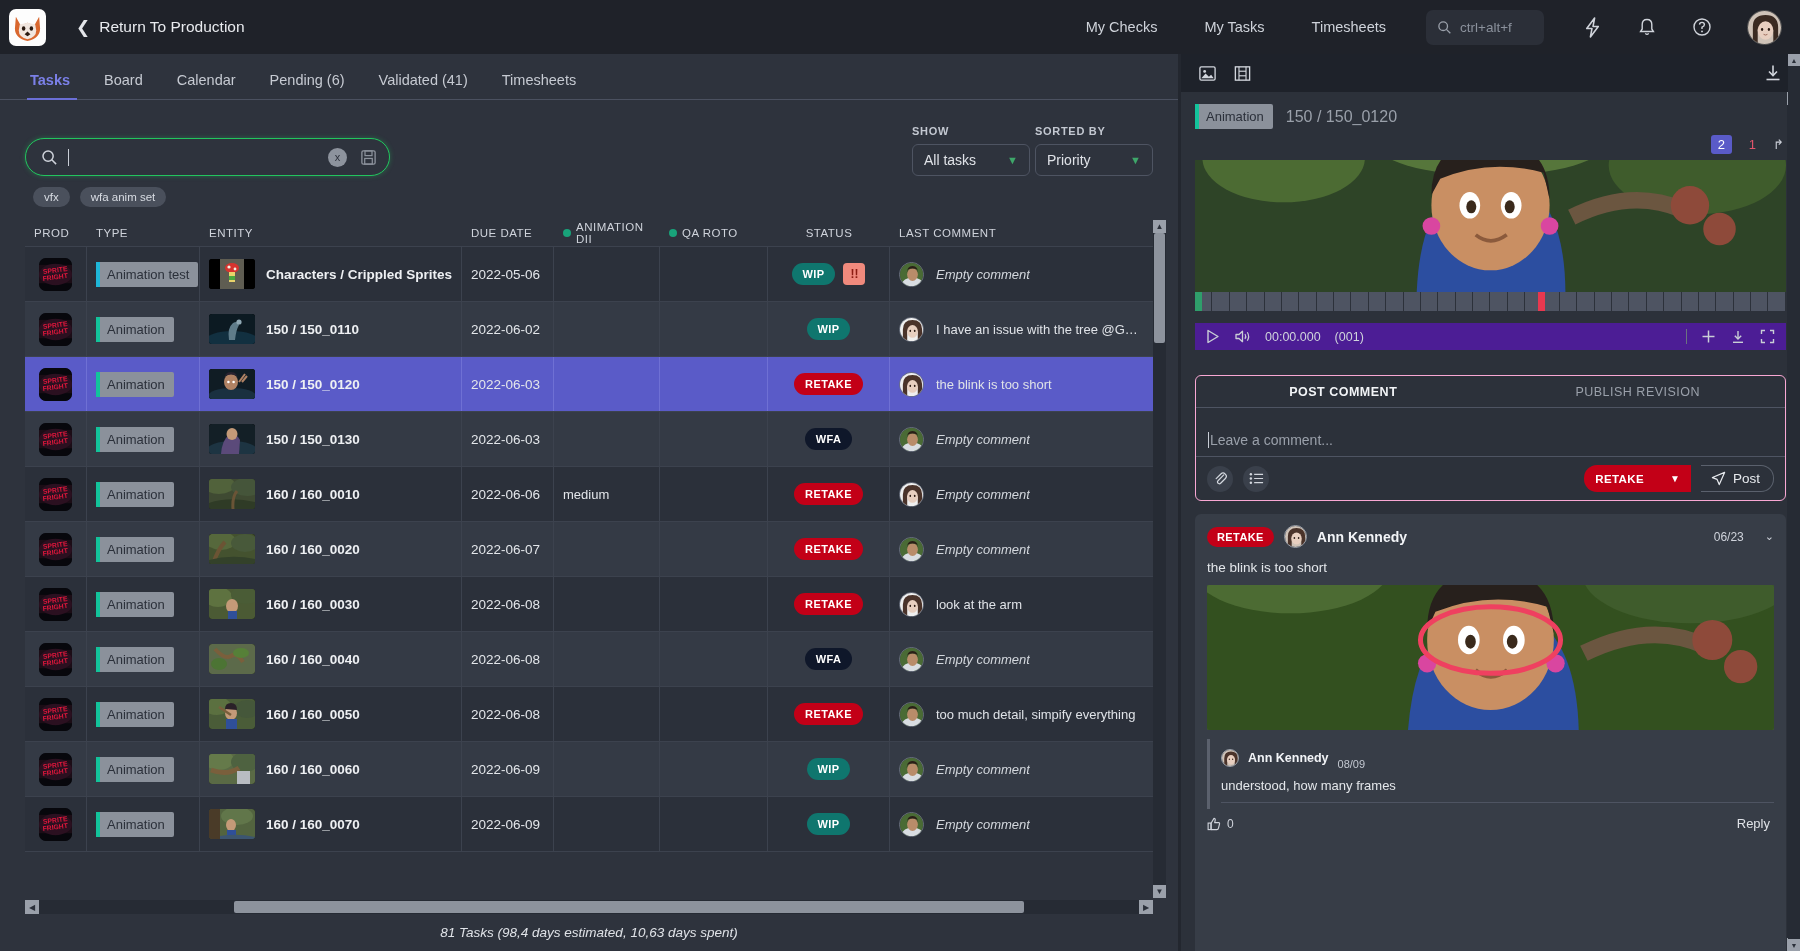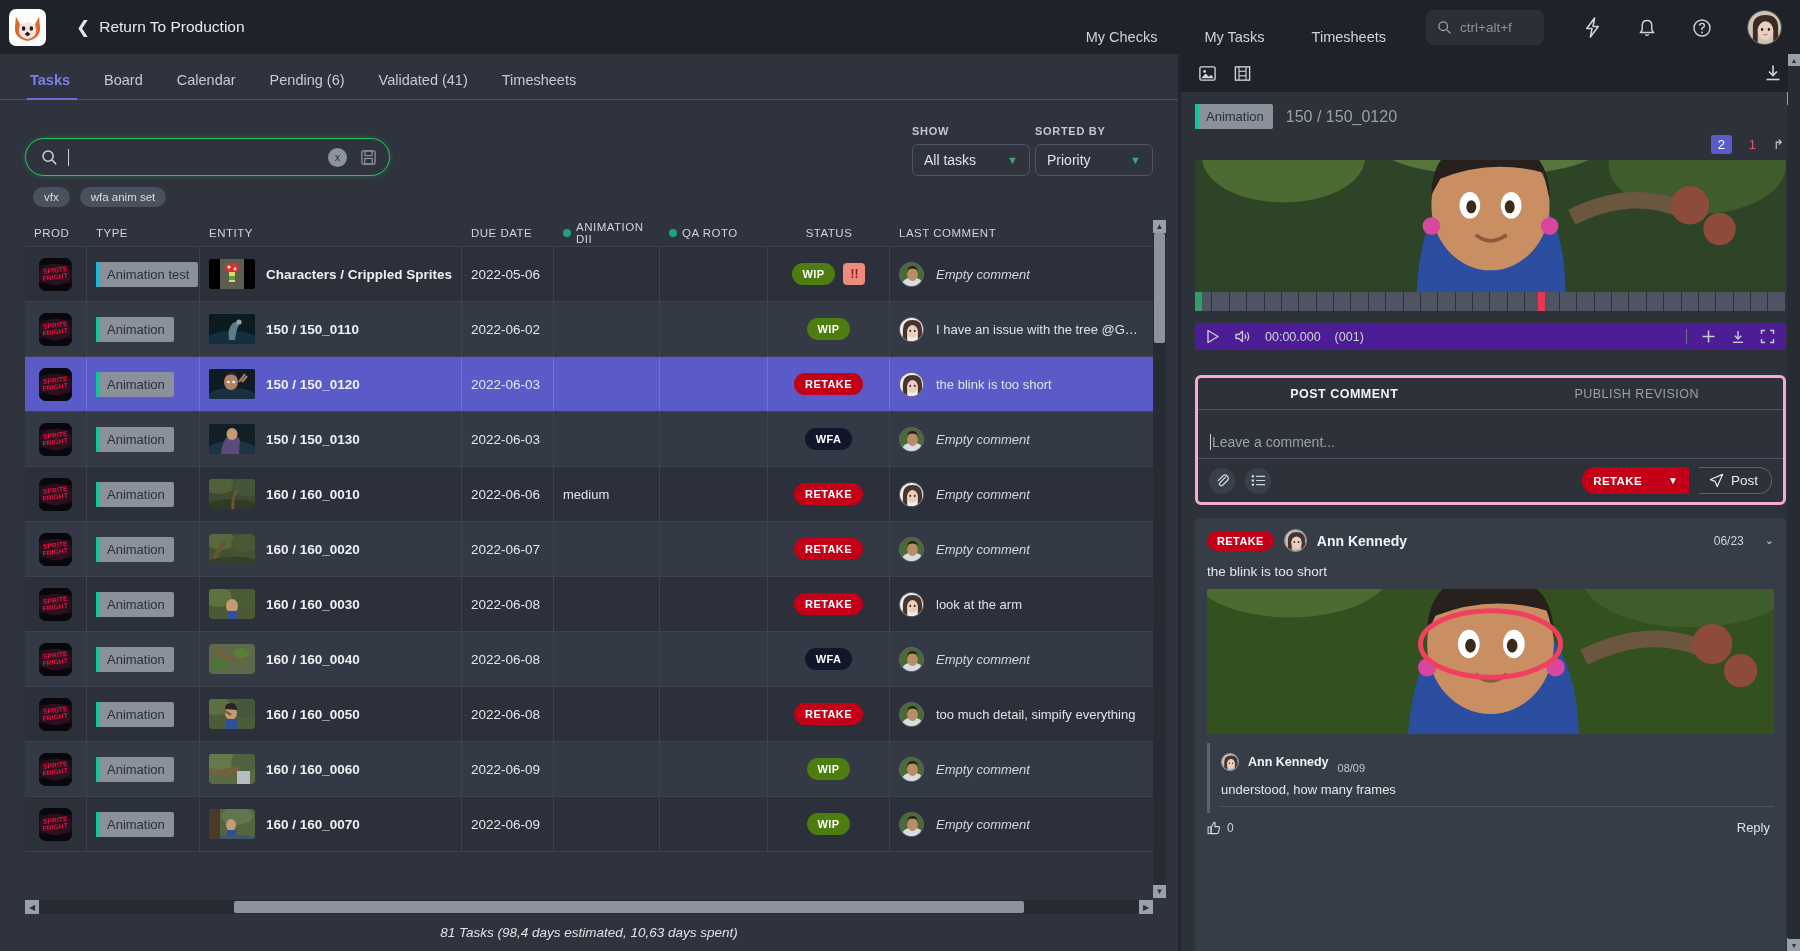--- a/index.html
+++ b/index.html
@@ -15,21 +15,21 @@
   
   .topbar { height: 54px; background: #1f2229; display: flex; align-items: center; flex-shrink: 0; position: relative; }
   .logo-wrap { width: 54px; display: flex; align-items: center; justify-content: center; }
   .logo {
     width: 37px; height: 37px; border-radius: 7px; background: #fdfdfd;
     display: flex; align-items: center; justify-content: center; overflow: hidden;
   }
   .back-link { display: flex; align-items: center; gap: 9px; margin-left: 22px; cursor: pointer; }
   .chev-left { font-size: 17px; color: #e4e6ea; line-height: 1; }
   .back-text { font-size: 15.5px; color: #e9ebef; }
-  .top-right { margin-left: auto; display: flex; align-items: flex-end; gap: 13px; padding-right: 18px; }
+  .top-right { margin-left: auto; display: flex; align-items: center; gap: 13px; padding-right: 18px; }
   .top-nav { font-size: 14.5px; color: #cfd3da; padding: 0 17px; cursor: pointer; white-space: nowrap; }
   .searchbox {
     width: 118px; height: 35px; background: #2b2f38; border-radius: 7px;
     display: flex; align-items: center; padding: 0 11px; gap: 8px; margin: 0 14px 0 10px;
     min-width: 118px; cursor: text;
   }
   .searchbox .ph { font-size: 13.5px; color: #8b919c; }
   .ticon { width: 34px; height: 34px; display: flex; align-items: center; justify-content: center; cursor: pointer; color: #c9ced6; margin: 0 4px; }
   .avatar-top { width: 35px; height: 35px; border-radius: 50%; margin-left: 11px; overflow: hidden; border: 1px solid #555; cursor: pointer; }
 
@@ -100,21 +100,21 @@
   .type-pill { display:flex; align-items: center; height: 25px; background: #8b919b; border-radius: 2px; }
   .type-pill .bar { width: 4px; height: 25px; background: #13c39b; }
   .type-pill.cyan .bar { background: #1fb6d8; }
   .type-pill .tl { font-size: 13px; color: #2b303a; padding: 0 9px 0 7px; white-space: nowrap; }
   .ent-thumb { width: 46px; height: 30px; border-radius: 3px; overflow: hidden; background: #000; flex-shrink: 0; position: relative; }
   .ent-name { font-size: 13.5px; font-weight: bold; color: #eef0f3; margin-left: 11px; white-space: nowrap; }
   .due { font-size: 13.5px; color: #e3e6ea; }
   .cellv { font-size: 13px; color: #e3e6ea; }
 
   .status { font-size: 11px; font-weight: bold; letter-spacing: .4px; color: #fff; padding: 5px 11px; border-radius: 11px; }
-  .st-wip { background: #4d7c0f; }
+  .st-wip { background: #0f766e; }
   .st-retake { background: #c30017; }
   .st-wfa { background: #0f172a; }
   .prio { background: #f08a7d; color: #8c1d12; font-size: 12px; font-weight: bold; padding: 4px 7px; border-radius: 4px; margin-left: 8px; }
 
   .cm-avatar { width: 25px; height: 25px; border-radius: 50%; overflow: hidden; flex-shrink: 0; border: 1px solid #6b7280; }
   .cm-text { font-size: 13px; color: #dfe2e7; margin-left: 12px; white-space: nowrap; overflow: hidden; text-overflow: ellipsis; }
   .cm-text.empty { font-style: italic; color: #d3d7dd; }
 
   
   .vsb { position: absolute; right: -13px; top: 0; width: 13px; bottom: 16px; background: #262b34; }
@@ -145,21 +145,21 @@
   .timeline { margin: 0 14px; height: 19px; background: #4e5462; display: flex; position: relative; }
   .tl-seg { flex: 1; border-right: 1px solid #2c313a; }
   .tl-start { position: absolute; left: 0; top: 0; bottom: 0; width: 7px; background: #2f9e6b; }
   .tl-mark { position: absolute; left: 58%; top: 0; bottom: 0; width: 7px; background: #e8384f; }
   .pbar { margin: 12px 14px; height: 27px; background: #4c1d95; display: flex; align-items: center; padding: 0 11px; gap: 14px; }
   .pbar .ctl { cursor: pointer; color: #c9ced6; display: flex; align-items: center; }
   .ptime { font-size: 12.5px; color: #cfd3db; }
   .pframe { font-size: 12.5px; color: #cfd3db; }
   .pdiv { width: 1px; height: 15px; background: #6b7280; margin-left: auto; }
 
-  .cbox { margin: 13px 14px 0 14px; border: 3px solid #f9a8d4; border-radius: 6px; overflow: hidden; }
+  .cbox { margin: 13px 14px 0 14px; border: 1px solid #f9a8d4; border-radius: 6px; overflow: hidden; }
   .ctabs { display: flex; height: 31px; }
   .ctab { flex: 1; display: flex; align-items: center; justify-content: center; font-size: 12.5px; letter-spacing: .5px; cursor: pointer; color: #9aa0aa; }
   .ctab.active { color: #f2f4f7; font-weight: bold; }
   .ctextarea { border-top: 1px solid #4e5462; border-bottom: 1px solid #4e5462; height: 49px; padding: 24px 12px; display: flex; align-items: flex-start; gap: 1px; cursor: text; }
   .ctextarea .caret2 { width: 1px; height: 16px; background: #c9ced6; }
   .ctextarea .ph2 { font-size: 14px; color: #9aa0aa; }
   .cactions { height: 43px; display: flex; align-items: center; padding: 0 11px; gap: 10px; }
   .circ-btn { width: 26px; height: 26px; border-radius: 50%; background: #3a404b; display:flex;align-items:center;justify-content:center; cursor: pointer; color: #d2d6dd; }
   .status-drop { margin-left: auto; background: #c30017; height: 27px; border-radius: 13px 0 0 13px; display: flex; align-items: center; padding: 0 11px; gap: 26px; cursor: pointer; }
   .status-drop .sdl { font-size: 11.5px; font-weight: bold; color: #fff; letter-spacing: .4px; }

